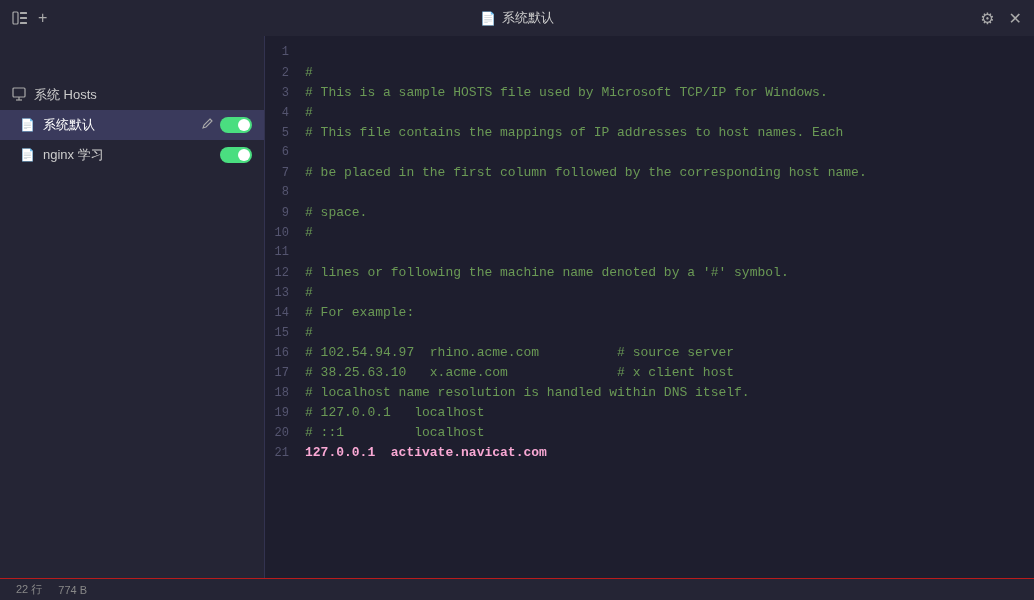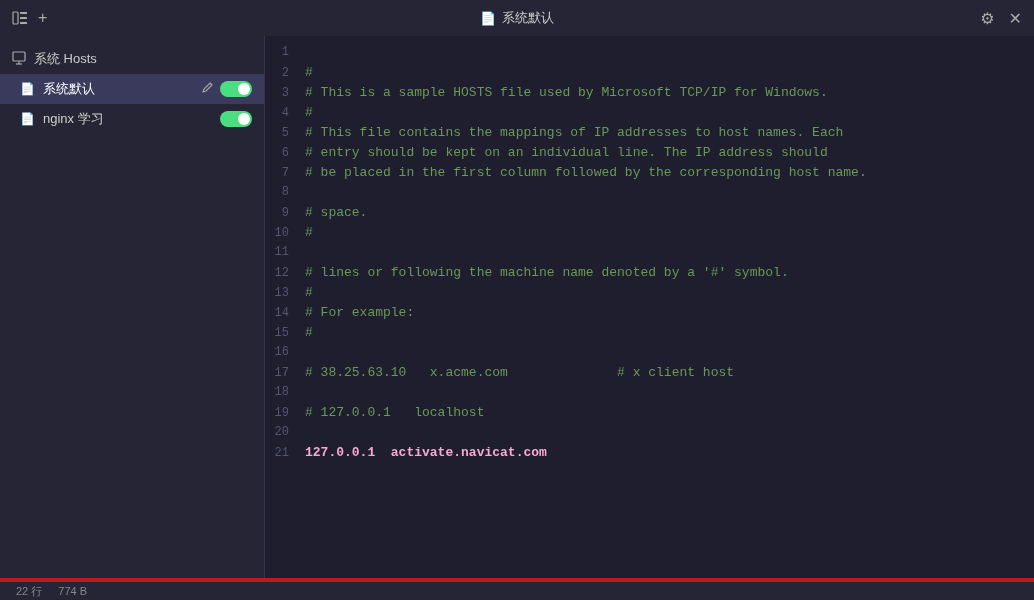--- a/index.html
+++ b/index.html
@@ -78,20 +78,21 @@
     }
 
     .sidebar-section-header {
       display: flex;
       align-items: center;
       gap: 8px;
       padding: 6px 12px;
       font-size: 13px;
       color: #ccc;
       cursor: pointer;
+      margin-top: 36px;
     }
 
     .sidebar-item {
       display: flex;
       align-items: center;
       gap: 8px;
       padding: 6px 12px 6px 20px;
       font-size: 13px;
       color: #ccc;
       cursor: pointer;
@@ -185,21 +186,21 @@
 
     .host-entry {
       color: #f9a8d4;
       font-weight: bold;
     }
 
     
     .status-bar {
       height: 22px;
       background: #252535;
-      border-top: 4px solid #b91c1c;
+      border-top: 1px solid #b91c1c;
       display: flex;
       align-items: center;
       padding: 0 16px;
       gap: 16px;
       flex-shrink: 0;
     }
 
     .status-text {
       font-size: 11px;
       color: #888;
@@ -288,21 +289,20 @@
         <div class="code-line">
           <span class="line-number">4</span>
           <span class="line-content comment">#</span>
         </div>
         <div class="code-line">
           <span class="line-number">5</span>
           <span class="line-content comment"># This file contains the mappings of IP addresses to host names. Each</span>
         </div>
         <div class="code-line">
           <span class="line-number">6</span>
-          <span class="line-content comment"># entry should be kept on an individual line. The IP address should</span>
         </div>
         <div class="code-line">
           <span class="line-number">7</span>
           <span class="line-content comment"># be placed in the first column followed by the corresponding host name.</span>
         </div>
         <div class="code-line">
           <span class="line-number">8</span>
         </div>
         <div class="code-line">
           <span class="line-number">9</span>
@@ -326,34 +326,37 @@
         <div class="code-line">
           <span class="line-number">14</span>
           <span class="line-content comment"># For example:</span>
         </div>
         <div class="code-line">
           <span class="line-number">15</span>
           <span class="line-content comment">#</span>
         </div>
         <div class="code-line">
           <span class="line-number">16</span>
+          <span class="line-content comment"># 102.54.94.97  rhino.acme.com          # source server</span>
         </div>
         <div class="code-line">
           <span class="line-number">17</span>
           <span class="line-content comment"># 38.25.63.10   x.acme.com              # x client host</span>
         </div>
         <div class="code-line">
           <span class="line-number">18</span>
+          <span class="line-content comment"># localhost name resolution is handled within DNS itself.</span>
         </div>
         <div class="code-line">
           <span class="line-number">19</span>
           <span class="line-content comment"># 127.0.0.1   localhost</span>
         </div>
         <div class="code-line">
           <span class="line-number">20</span>
+          <span class="line-content comment"># ::1         localhost</span>
         </div>
         <div class="code-line">
           <span class="line-number">21</span>
           <span class="line-content host-entry">127.0.0.1  activate.navicat.com</span>
         </div>
       </div>
   </div>
 
 </div>
 

